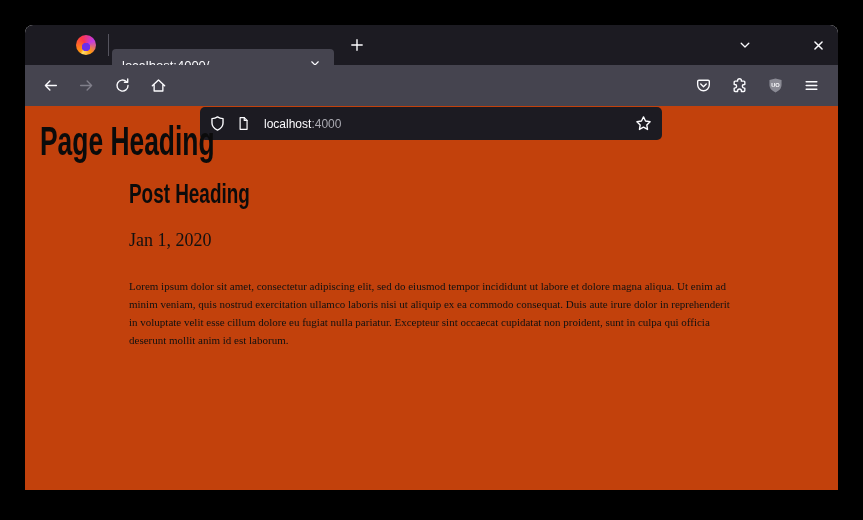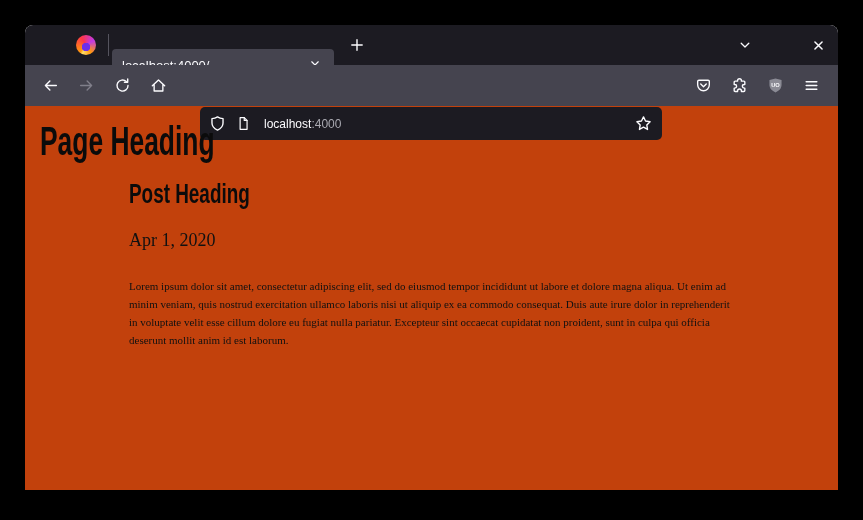--- a/index.html
+++ b/index.html
@@ -219,18 +219,18 @@
       <svg width="17" height="17" viewBox="0 0 16 16">
         <path class="stroke" style="stroke-width:1.4" d="M3 4.4 H13 M3 8 H13 M3 11.6 H13"></path>
       </svg>
     </div>
   </div>
 
   <div class="content">
     <h1 class="page-h1">Page Heading</h1>
     <div class="post">
       <h2 class="post-h2">Post Heading</h2>
-      <div class="post-date">Apr 1, 2020</div>
+      <div class="post-date">Jan 1, 2020</div>
       <p class="post-body">Lorem ipsum dolor sit amet, consectetur adipiscing elit, sed do eiusmod tempor incididunt ut labore et dolore magna aliqua. Ut enim ad minim veniam, quis nostrud exercitation ullamco laboris nisi ut aliquip ex ea commodo consequat. Duis aute irure dolor in reprehenderit in voluptate velit esse cillum dolore eu fugiat nulla pariatur. Excepteur sint occaecat cupidatat non proident, sunt in culpa qui officia deserunt mollit anim id est laborum.</p>
     </div>
   </div>
 
 </div>
 
 </body></html>

